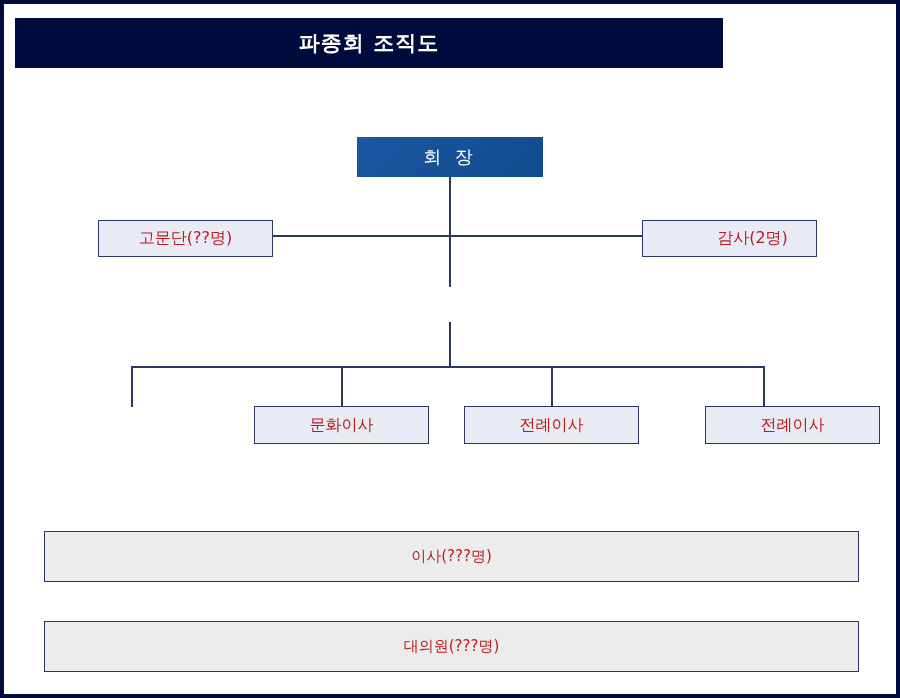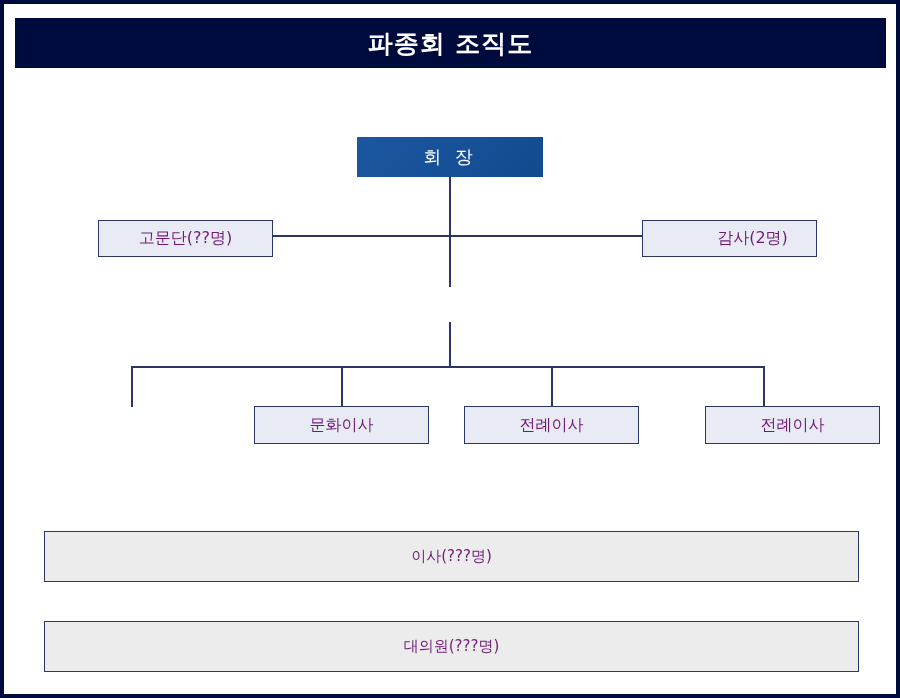--- a/index.html
+++ b/index.html
@@ -20,41 +20,41 @@
     background: #ffffff;
     border: 4px solid #000b3d;
     overflow: hidden;
   }
 
   
   .title-banner {
     position: absolute;
     left: 11px;
     top: 14px;
-    width: 871px;
+    width: 708px;
     height: 50px;
     background: #000b3d;
     color: #ffffff;
     display: flex;
     align-items: center;
     justify-content: center;
-    font-size: 25px;
+    font-size: 21px;
     font-weight: bold;
     letter-spacing: 1px;
   }
 
   
   .node {
     position: absolute;
     box-sizing: border-box;
     display: flex;
     align-items: center;
     justify-content: center;
     text-align: center;
-    color: #701a75;
+    color: #b91c1c;
     font-size: 16px;
     z-index: 3;
   }
 
   .node.light {
     background: #e8ebf3;
     border: 1.6px solid #2b3566;
   }
 
   .node.chairman {

